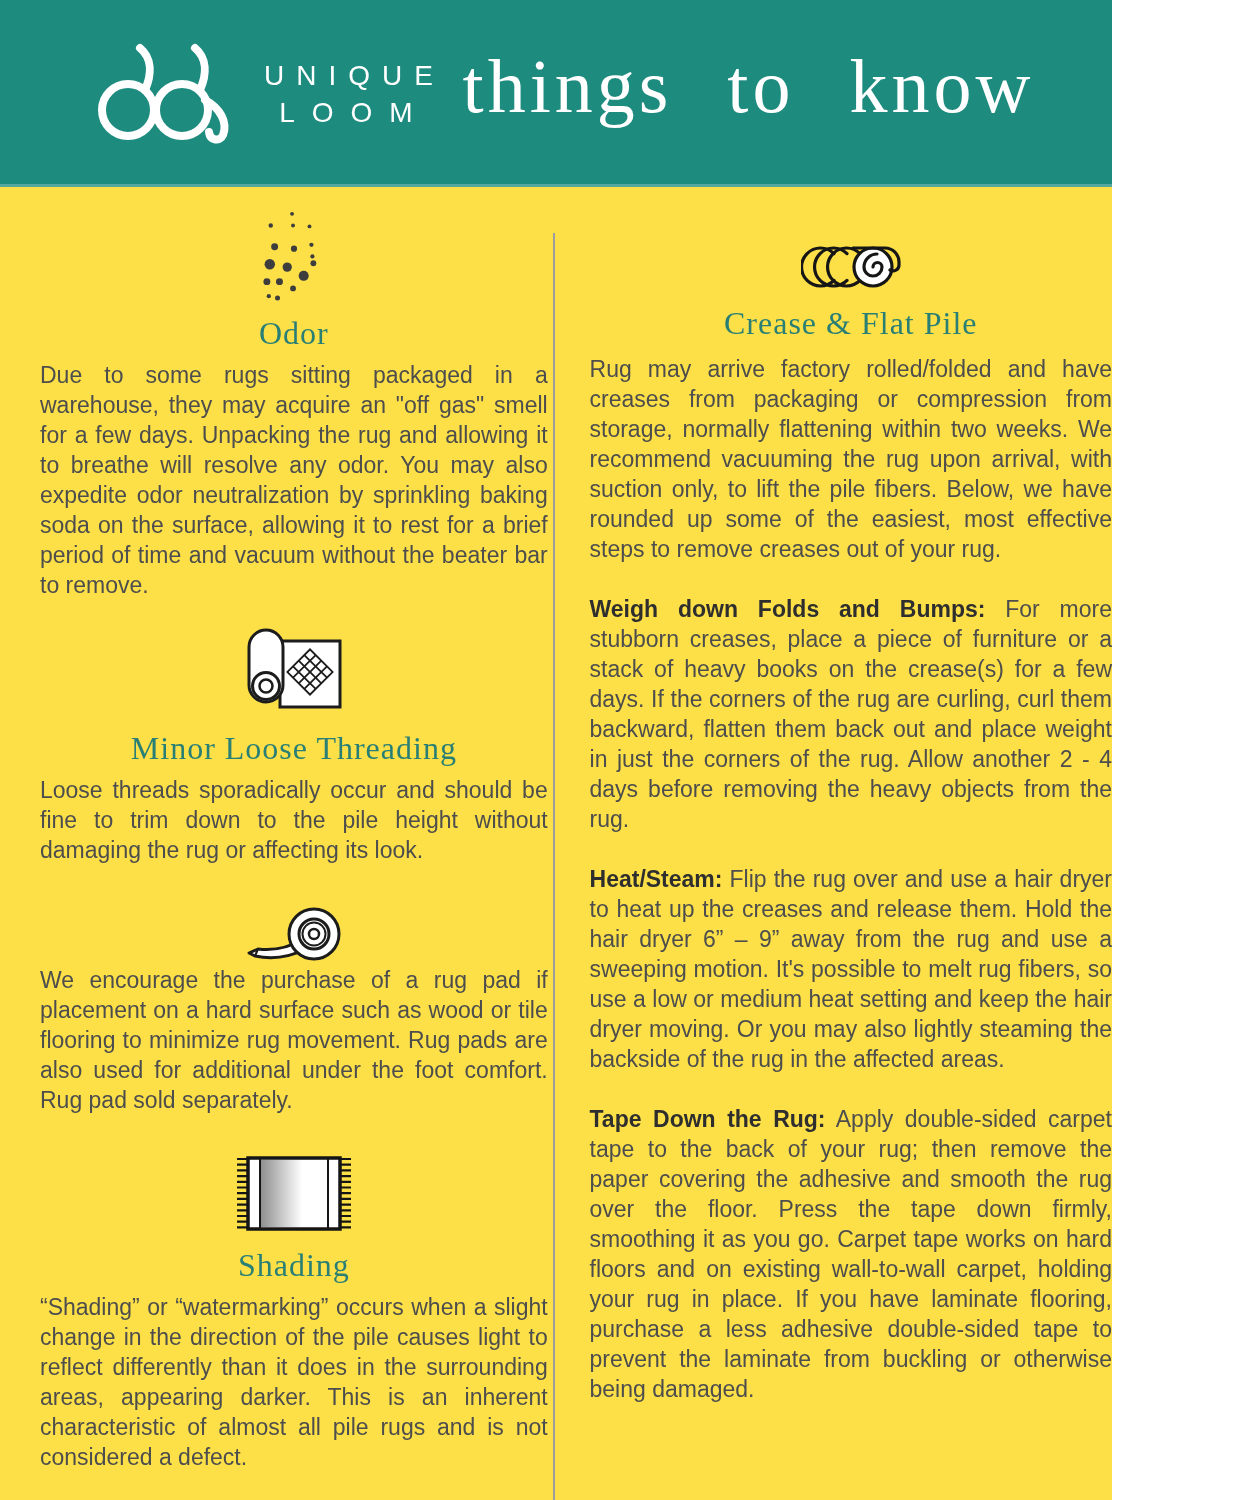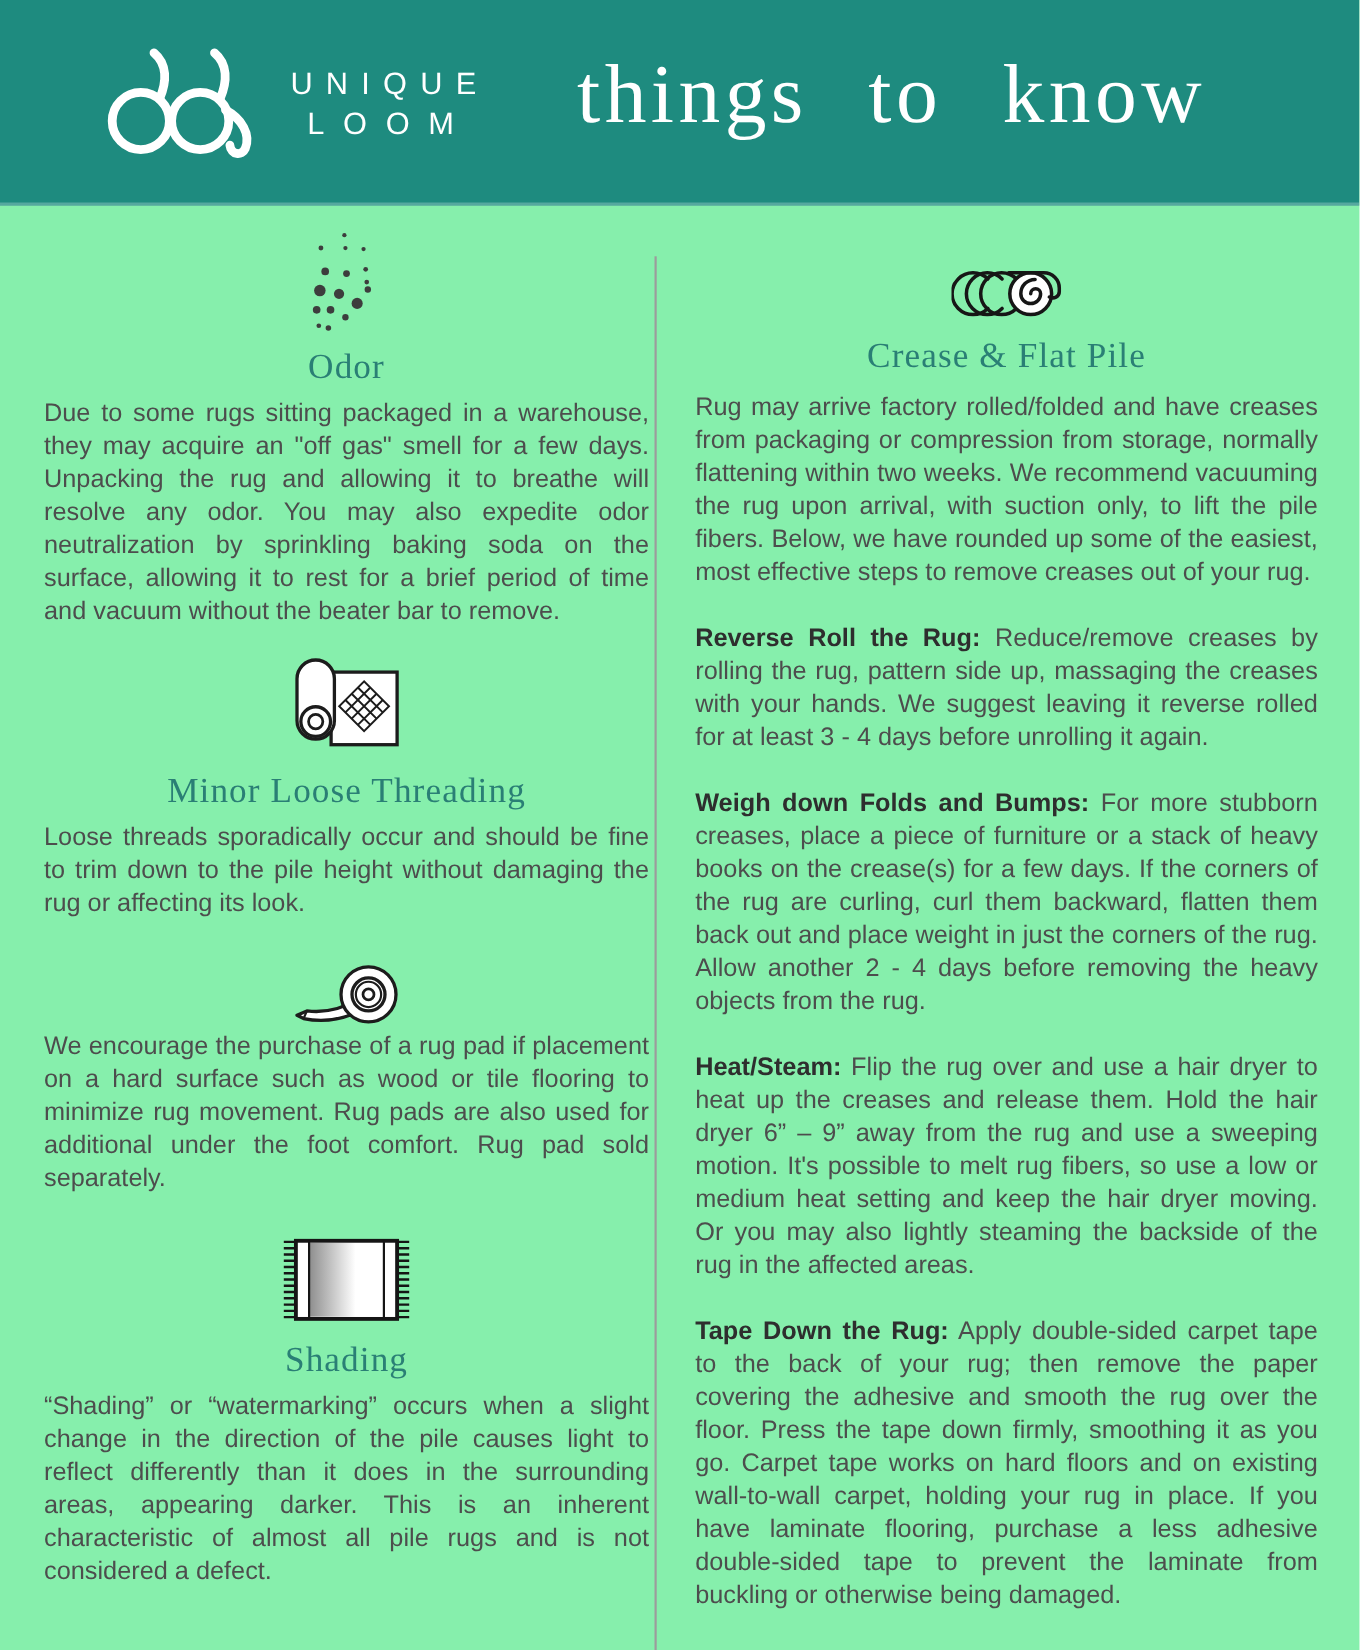--- a/index.html
+++ b/index.html
@@ -1,18 +1,18 @@
 <!DOCTYPE html>
 <html><head>
 <meta charset="utf-8">
 <style>
   html,body { margin:0; padding:0; background:#ffffff; }
   .page {
-    width:1236px; height:1500px; position:relative; overflow:hidden;
-    background:#86efac; font-family:"Liberation Sans", sans-serif;
+    width:1112px; height:1500px; position:relative; overflow:hidden;
+    background:#fde047; font-family:"Liberation Sans", sans-serif;
   }
   
   .header {
     height:187px; background:#1e8b7f; display:flex; align-items:center;
     box-shadow: inset 0 -3px 0 rgba(255,255,255,0.25);
   }
   .brand { display:flex; align-items:center; margin-left:90px; }
   .brand svg { display:block; }
   .brand-text { display:flex; flex-direction:column; align-items:center; margin-left:24px; color:#ffffff; }
   .brand-line { font-size:28px; line-height:37px; letter-spacing:12px; font-weight:400; }
@@ -175,21 +175,20 @@
             <path d="M59,10.6 A19,19 0 1 0 59,37.4"></path>
             <circle cx="72" cy="24" r="19" fill="#ffffff"></circle>
             <path d="M72,24 a4.5,4.5 0 0 1 9,0 a9,9 0 0 1 -18,0 a13,13 0 0 1 13,-13"></path>
             <path d="M52,5 H84 A14,14 0 0 1 98,19 V22 C98,27 93,29 89,27"></path>
           </g>
         </svg>
       </div>
       <h2 class="section-title">Crease &amp; Flat Pile</h2>
       <p class="body intro">Rug may arrive factory rolled/folded and have creases from packaging or compression from storage, normally flattening within two weeks. We recommend vacuuming the rug upon arrival, with suction only, to lift the pile fibers. Below, we have rounded up some of the easiest, most effective steps to remove creases out of your rug.</p>
 
-      <p class="body tip"><strong>Reverse Roll the Rug:</strong> <span>Reduce/remove creases by rolling the rug, pattern side up, massaging the creases with your hands. We suggest leaving it reverse rolled for at least 3 - 4 days before unrolling it again.</span></p>
 
       <p class="body tip"><strong>Weigh down Folds and Bumps:</strong> <span>For more stubborn creases, place a piece of furniture or a stack of heavy books on the crease(s) for a few days. If the corners of the rug are curling, curl them backward, flatten them back out and place weight in just the corners of the rug. Allow another 2 - 4 days before removing the heavy objects from the rug.</span></p>
 
       <p class="body tip"><strong>Heat/Steam:</strong> <span>Flip the rug over and use a hair dryer to heat up the creases and release them. Hold the hair dryer 6” – 9” away from the rug and use a sweeping motion. It's possible to melt rug fibers, so use a low or medium heat setting and keep the hair dryer moving. Or you may also lightly steaming the backside of the rug in the affected areas.</span></p>
 
       <p class="body tip"><strong>Tape Down the Rug:</strong> <span>Apply double-sided carpet tape to the back of your rug; then remove the paper covering the adhesive and smooth the rug over the floor. Press the tape down firmly, smoothing it as you go. Carpet tape works on hard floors and on existing wall-to-wall carpet, holding your rug in place. If you have laminate flooring, purchase a less adhesive double-sided tape to prevent the laminate from buckling or otherwise being damaged.</span></p>
 
     </div>
   </div>
 </div>

